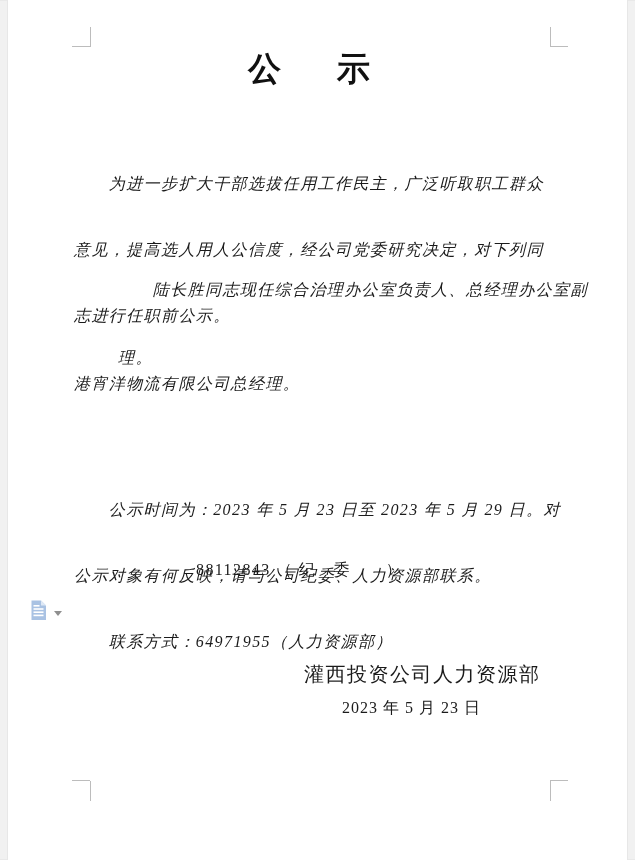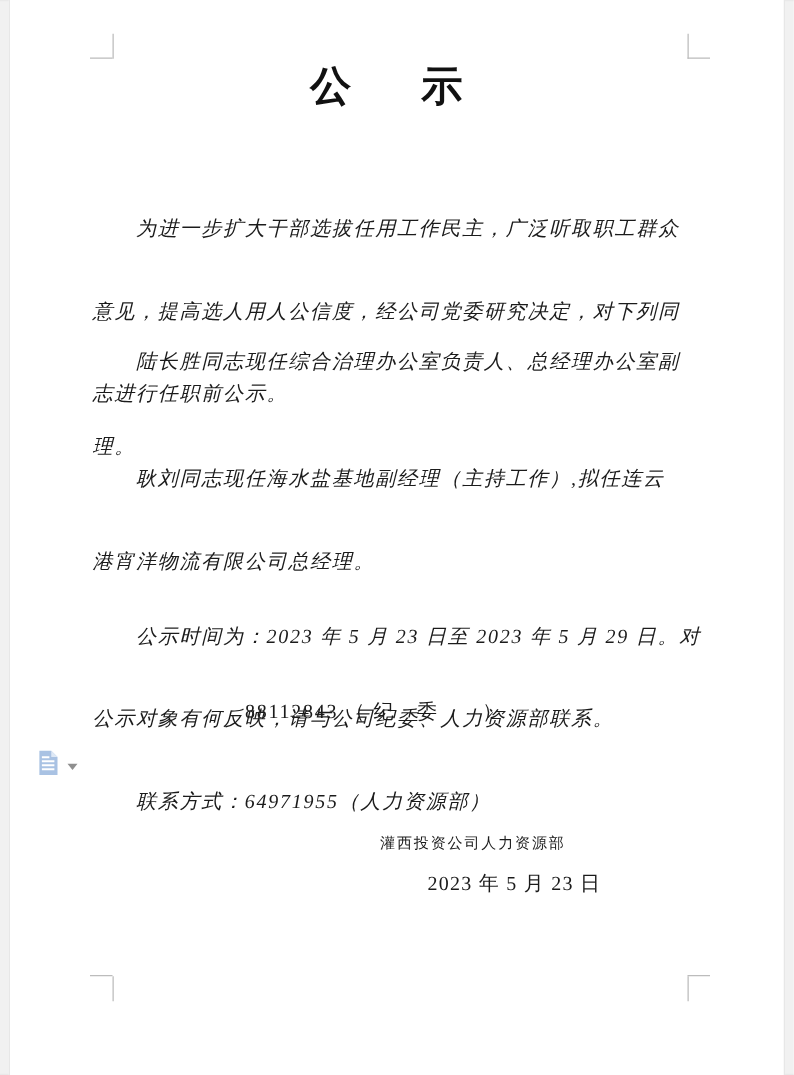--- a/index.html
+++ b/index.html
@@ -21,25 +21,25 @@
   
   .title{
     position:absolute;left:66px;top:47px;width:470px;
     display:flex;justify-content:center;gap:56px;
     font-size:33px;font-weight:bold;color:#111;
   }
   
   .para{position:absolute;white-space:pre;font-size:16px;letter-spacing:1.4px;}
   .para .ln{display:block;font-style:italic;}
   .p-intro  {left:66px;top:133px;}  .p-intro  .ln{height:30px;line-height:30px;}
-  .p-person1{left:66px;top:238px;}  .p-person1.para .ln{height:32px;line-height:32px;}
+  .p-person1{left:66px;top:238px;}  .p-person1.para .ln{height:32px;line-height:32px;margin-left:44px;}
   .p-person2{left:66px;top:333px;}  .p-person2 .ln{height:30px;line-height:30px;}
   .p-notice {left:66px;top:459px;}  .p-notice .ln{height:30px;line-height:30px;}
   .p-contact2{left:188px;top:555px;height:30px;line-height:30px;}
-  .sig {position:absolute;left:296px;top:659px;white-space:pre;font-size:12px;letter-spacing:1.5px;height:30px;line-height:30px;}
+  .sig {position:absolute;left:296px;top:659px;white-space:pre;font-size:20px;letter-spacing:1.5px;height:30px;line-height:30px;}
   .date{position:absolute;left:334px;top:693px;white-space:pre;font-size:16px;letter-spacing:1px;height:30px;line-height:30px;}
   
   .paste-widget{
     position:absolute;left:22px;top:600px;
     display:flex;align-items:flex-start;gap:7px;
     cursor:pointer;background:transparent;border:0;padding:0;
   }
   .caret{
     width:0;height:0;margin-top:11px;
     border-left:4px solid transparent;border-right:4px solid transparent;
@@ -75,21 +75,20 @@
     <span class="ln">意见，提高选人用人公信度，经公司党委研究决定，对下列同</span>
     <span class="ln">志进行任职前公示。</span>
   </div>
 
   <div class="para p-person1">
     <span class="ln">　　陆长胜同志现任综合治理办公室负责人、总经理办公室副</span>
     <span class="ln">理。</span>
   </div>
 
   <div class="para p-person2">
-    <span class="ln">　　耿刘同志现任海水盐基地副经理（主持工作）,拟任连云</span>
     <span class="ln">港宵洋物流有限公司总经理。</span>
   </div>
 
   <div class="para p-notice">
     <span class="ln">　　公示时间为：2023 年 5 月 23 日至 2023 年 5 月 29 日。对</span>
     <span class="ln">公示对象有何反映，请与公司纪委、人力资源部联系。</span>
     <span class="ln">　　联系方式：64971955（人力资源部）</span>
   </div>
 
   <div class="para p-contact2">88112843 （ 纪　委　　）</div>

